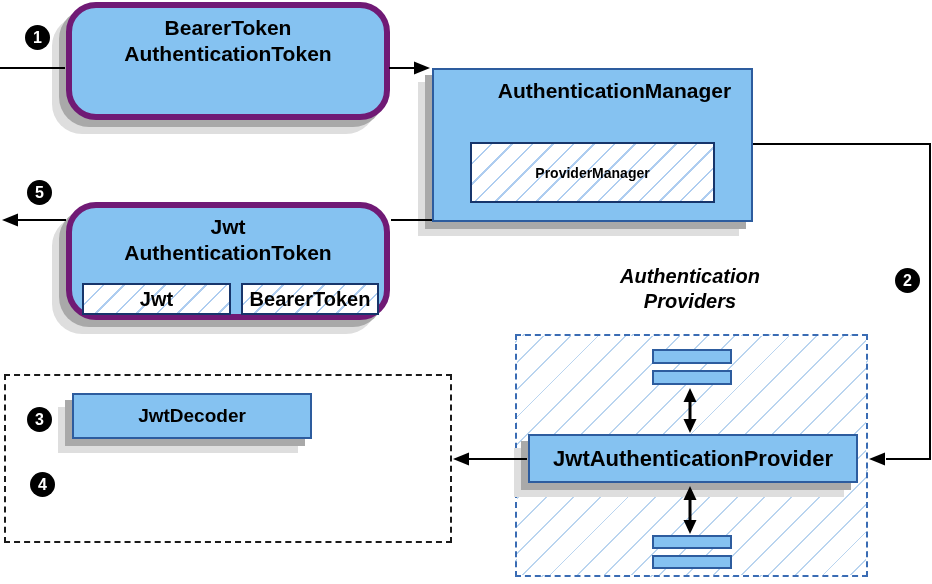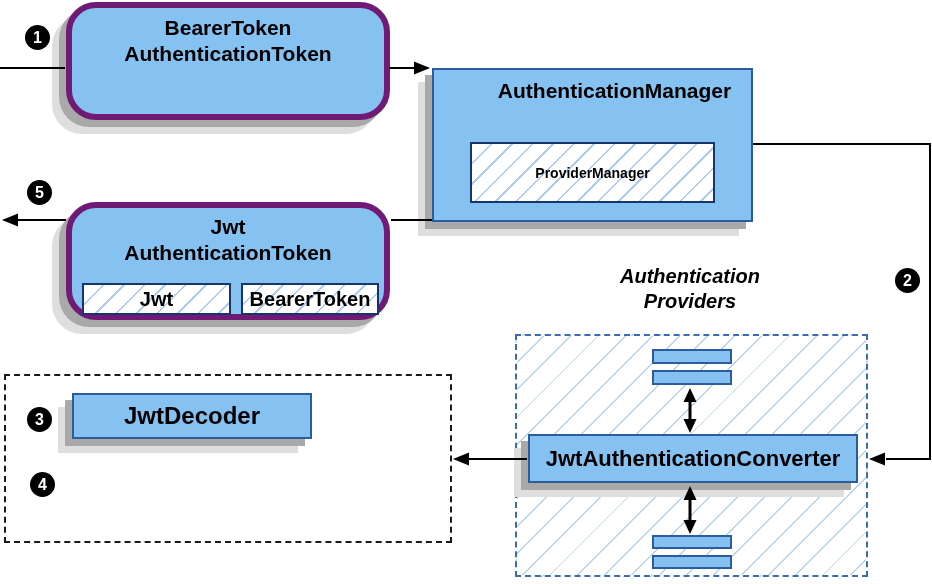--- a/index.html
+++ b/index.html
@@ -28,21 +28,21 @@
     border:2px solid #17356b;
     display:flex;align-items:center;justify-content:center;
     font-size:20px;
   }
   .title2{
     position:absolute;left:0;right:0;text-align:center;
     font-size:21px;line-height:26px;
   }
   .node-label{
     display:flex;align-items:center;justify-content:center;
-    width:100%;height:100%;font-size:24px;
+    width:100%;height:100%;font-size:19px;
   }
   
   .bar{
     background:#85c2f1;border:2px solid #2d5c9e;z-index:2;
   }
   
   #providers-box{
     border:2px dashed #3a6cb4;
     background:
       repeating-linear-gradient(135deg, rgba(0,0,0,0) 0 18px, #b9d4ef 18px 19.3px),
@@ -101,21 +101,21 @@
     <div class="abs chip" style="left:10px;top:75px;width:149px;height:32px;">Jwt</div>
     <div class="abs chip" style="left:169px;top:75px;width:138px;height:32px;">BearerToken</div>
   </div>
 
   <div class="abs bar" style="left:652px;top:349px;width:80px;height:15px;"></div>
   <div class="abs bar" style="left:652px;top:370px;width:80px;height:15px;"></div>
   <div class="abs bar" style="left:652px;top:535px;width:80px;height:14px;"></div>
   <div class="abs bar" style="left:652px;top:555px;width:80px;height:14px;"></div>
 
   <div class="abs node" style="left:528px;top:434px;width:330px;height:49px;">
-    <div class="node-label" style="font-size:22px;">JwtAuthenticationConverter</div>
+    <div class="node-label" style="font-size:22px;">JwtAuthenticationProvider</div>
   </div>
 
   <div id="decoder-group-box" class="abs" style="left:4px;top:374px;width:448px;height:169px;"></div>
 
   <div class="abs node" style="left:72px;top:393px;width:240px;height:46px;">
     <div class="node-label">JwtDecoder</div>
   </div>
 
 
   <svg id="arrows" width="932" height="584" viewBox="0 0 932 584">

